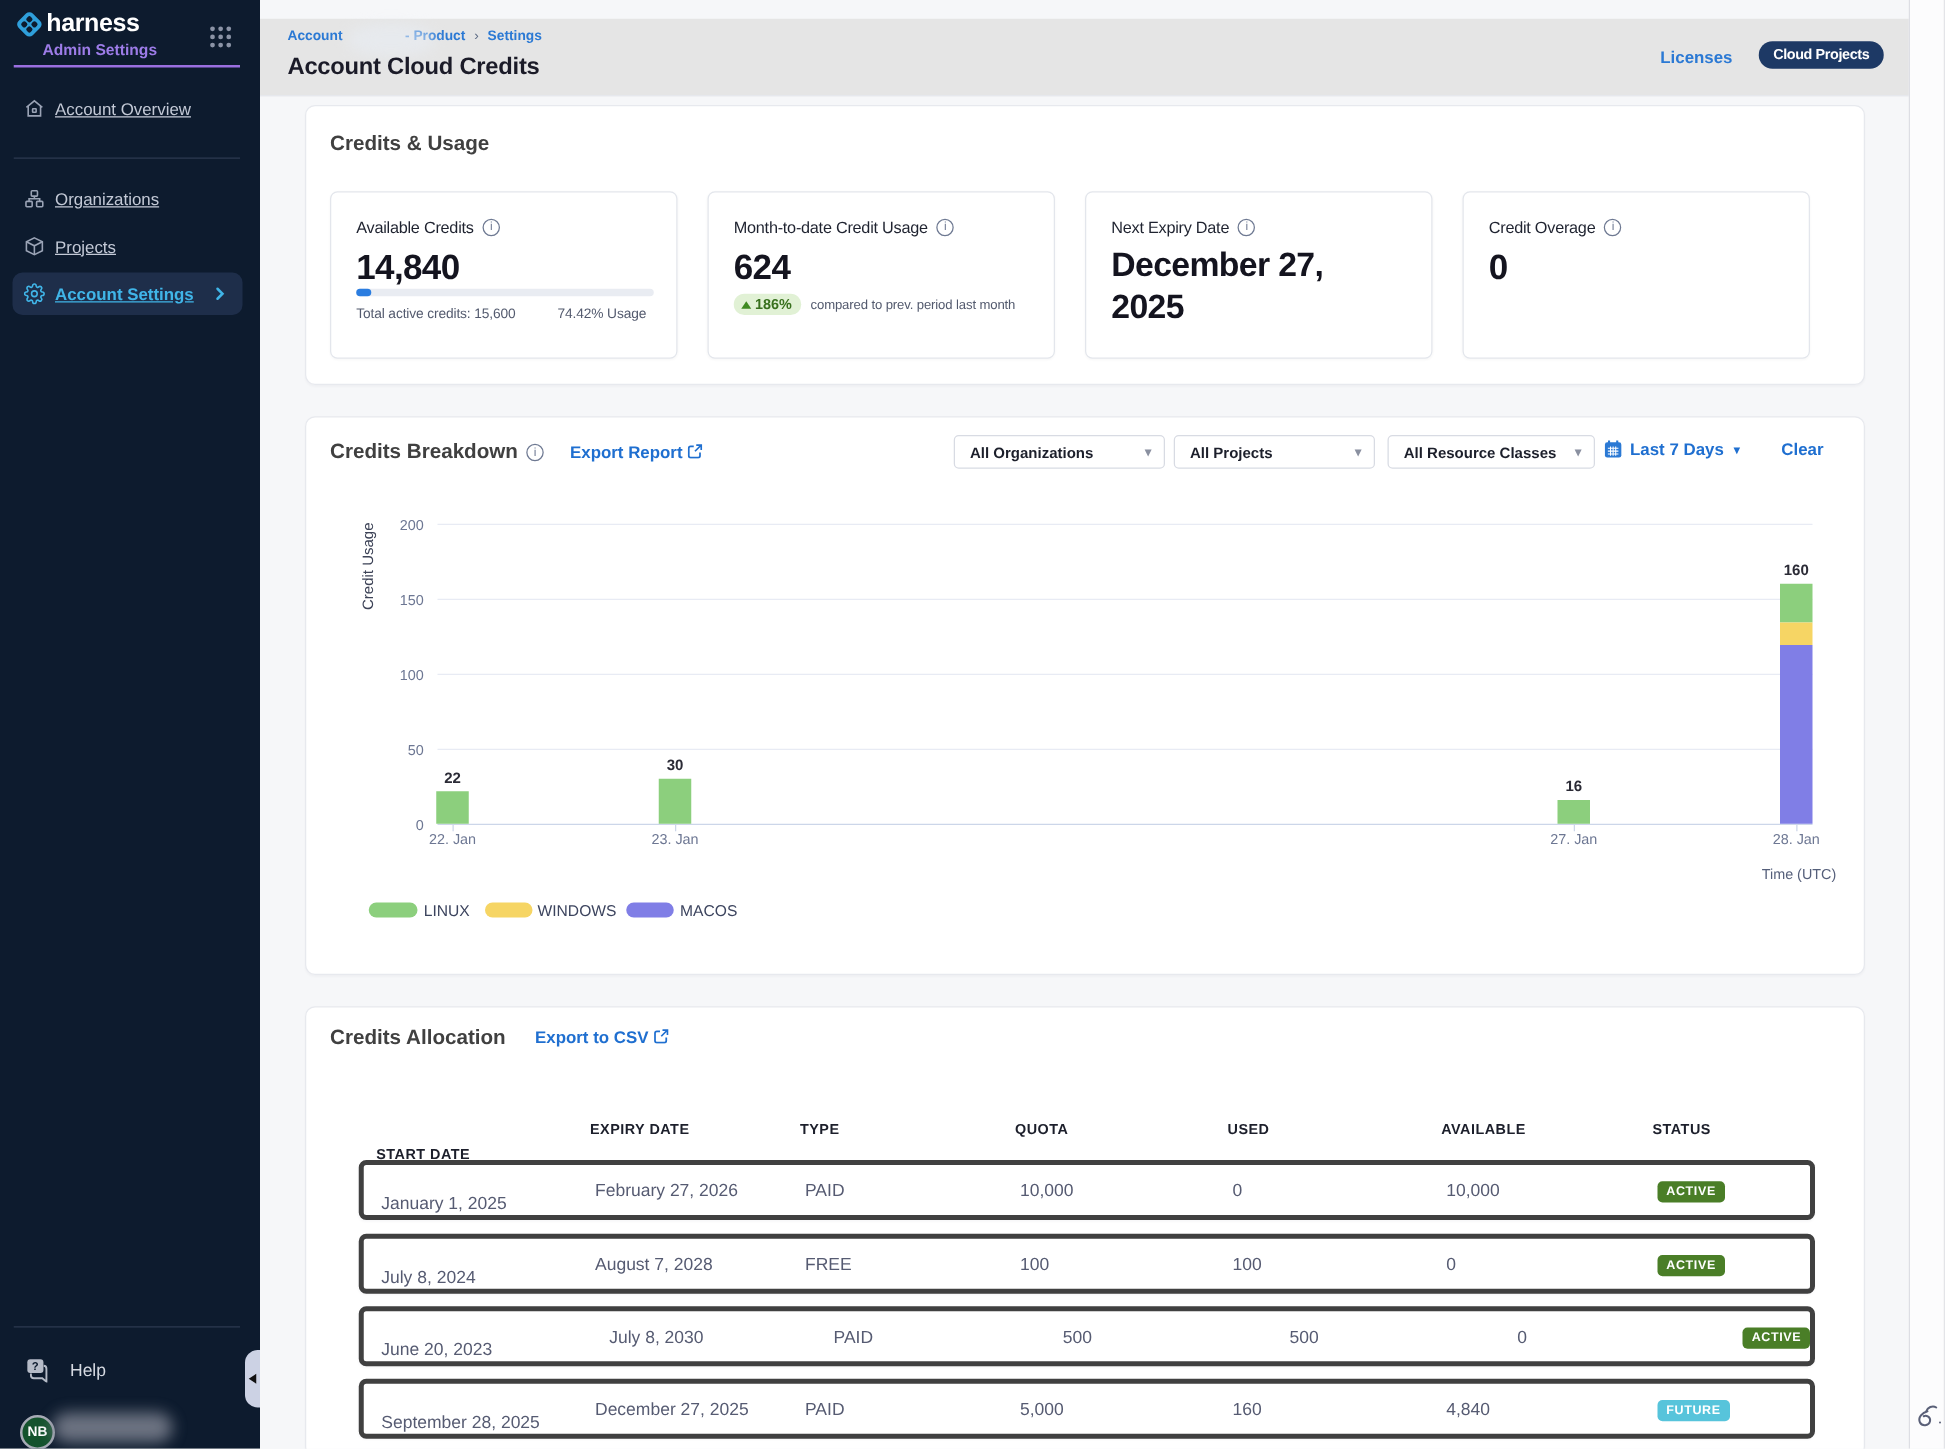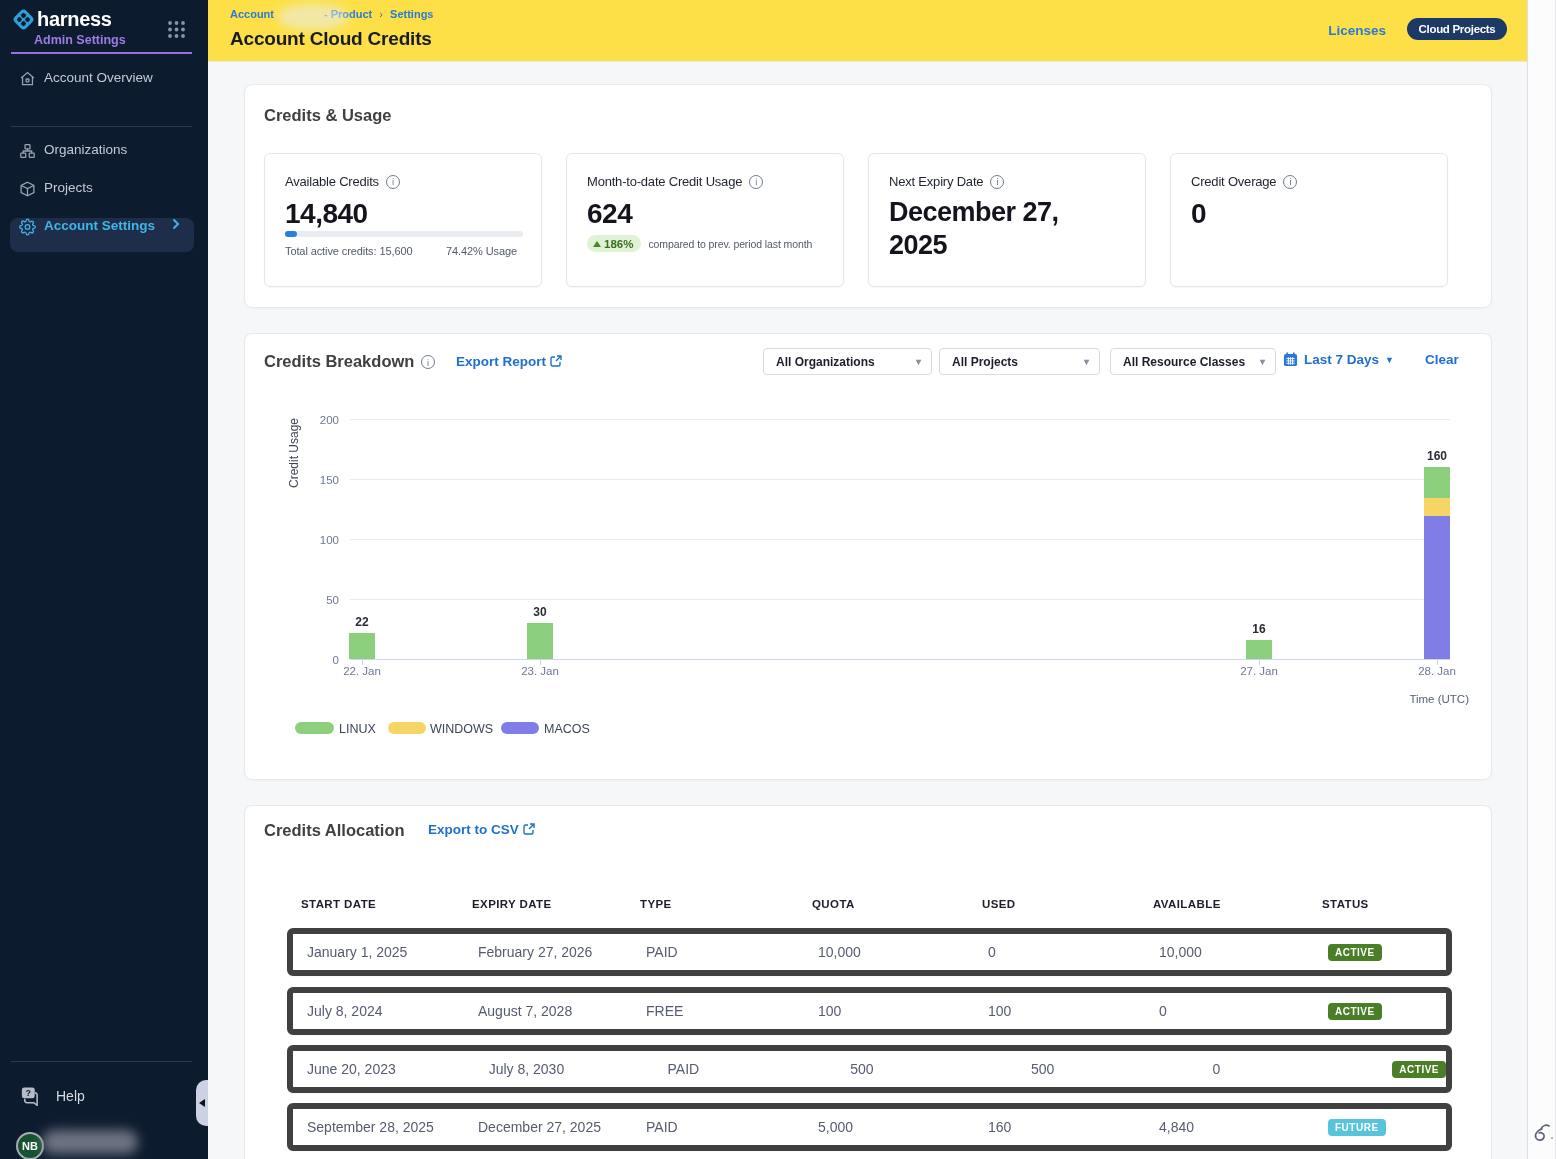--- a/index.html
+++ b/index.html
@@ -6,32 +6,32 @@
   html,body { width:1556px; height:1159px; overflow:hidden; font-family:"Liberation Sans", sans-serif; background:#f6f7f9; }
   .app { position:relative; width:1556px; height:1159px; }
 
   
   .sidebar { position:absolute; left:0; top:0; width:208px; height:1159px; background:#0d1b2e; z-index:5; }
   .logo-row { position:absolute; left:12px; top:8px; display:flex; align-items:center; }
   .logo-word { color:#fff; font-size:20px; font-weight:bold; letter-spacing:-0.3px; margin-left:2px; }
   .admin { position:absolute; left:34px; top:33px; color:#9d7ce8; font-size:12.5px; font-weight:bold; }
   .purple-line { position:absolute; left:11px; top:52px; width:181px; height:2px; background:#9a6fe0; }
   .grid-icon { position:absolute; left:167px; top:20px; }
-  .nav-item { position:absolute; left:10px; width:184px; height:34px; display:flex; color:#c3c9d6; font-size:13.5px; }
+  .nav-item { position:absolute; left:10px; width:184px; height:34px; display:flex; align-items:center; color:#c3c9d6; font-size:13.5px;text-decoration:underline; }
   .nav-item .nico { width:17px; margin-left:9px; margin-right:8px; flex:none; display:flex; }
   .nav-sel { background:#1e2e4a; border-radius:8px; color:#40b5e8; font-weight:bold; height:34px; }
   .side-div { position:absolute; left:11px; width:181px; height:1px; background:#2c3a50; }
   .help-row { position:absolute; left:19px; top:1085px; display:flex; align-items:center; color:#d6dae2; font-size:14px; }
   .avatar { position:absolute; left:16px; top:1132px; width:28px; height:28px; border-radius:50%; border:2px solid #a7abb6; background:#14532d; color:#fff; font-size:11px; font-weight:bold; display:flex; align-items:center; justify-content:center; }
   .smudge { position:absolute; left:42px; top:1130px; width:96px; height:24px; background:#7e8391; border-radius:12px; filter:blur(6px); opacity:0.85; }
   .collapse-tab { position:absolute; left:196px; top:1080px; width:12px; height:46px; background:#ccd2e4; border-radius:10px 0 0 10px; }
   .collapse-tab:after { content:""; position:absolute; left:3px; top:19px; border-right:6px solid #111; border-top:4px solid transparent; border-bottom:4px solid transparent; }
 
   
-  .topbar { position:absolute; left:208px; top:0; width:1348px; height:62px; background:#fde047; border-bottom:1px solid #e6e8ed; z-index:2; }
+  .topbar { position:absolute; left:208px; top:15px; width:1348px; height:62px; background:#e5e5e5; border-bottom:1px solid #e6e8ed; z-index:2; }
   .crumbs { position:absolute; left:22px; top:8px; font-size:11px; color:#2b79d4; font-weight:bold; }
   .crumbs .sep { color:#5d6b85; font-weight:normal; padding:0 4px; }
   .crumb-smudge { position:absolute; left:48px; top:-4px; width:70px; height:26px; background:#e9eef5; border-radius:45%; filter:blur(5px); opacity:0.55; }
   .page-title { position:absolute; left:22px; top:28px; font-size:19px; font-weight:bold; color:#1b1b28; letter-spacing:-0.2px; }
   .licenses { position:absolute; right:170px; top:23px; color:#2b79d4; font-size:13.5px; font-weight:bold; }
   .cc-pill { position:absolute; right:49px; top:18px; height:22px; width:100px; justify-content:center; background:#1d3965; border-radius:11px; color:#fff; font-size:11.5px; letter-spacing:-0.3px; font-weight:bold; display:flex; align-items:center; }
 
   
   .card { position:absolute; left:244px; width:1248px; background:#fff; border:1px solid #e7e9ee; border-radius:8px; box-shadow:0 1px 2px rgba(40,41,61,0.03); }
   .card-title { font-size:16.5px; font-weight:bold; color:#404040; }
@@ -51,22 +51,22 @@
   .delta-text { font-size:10.5px; letter-spacing:-0.1px; color:#535a6e; }
   .stat-date { font-size:27px; font-weight:bold; color:#14141f; letter-spacing:-0.5px; margin-top:7px; line-height:33px; }
 
   
   .select { position:absolute; top:14px; height:27px; background:#fff; border:1px solid #d8dbe3; border-radius:4px; font-size:12px; font-weight:bold; color:#1c1f2b; display:flex; align-items:center; padding:0 12px; }
   .select .chev { position:absolute; right:10px; color:#8a90a0; font-size:10px; }
   .blue-link { color:#1f6fd0; font-weight:bold; font-size:13.5px; }
 
   
   .thead { position:absolute; left:42px; top:92px; right:40px; display:flex; font-size:11.5px; font-weight:bold; color:#1c1f2b; letter-spacing:0.4px; }
-  .trow { position:absolute; left:42px; width:1165px; height:48px; background:#fff; border:6px solid #404040; border-radius:6px; box-shadow:0 1px 2px rgba(40,41,61,0.03); display:flex; align-items:center; font-size:14px; color:#565b72; }
-  .c1 { width:185px; padding-left:14px; }
+  .trow { position:absolute; left:42px; width:1165px; height:48px; background:#fff; border:4px solid #404040; border-radius:6px; box-shadow:0 1px 2px rgba(40,41,61,0.03); display:flex; align-items:center; font-size:14px; color:#565b72; }
+  .c1 { width:185px; padding-left:14px;margin-top:20px; }
   .c2 { width:168px; }
   .c3 { width:172px; }
   .c4 { width:170px; }
   .c5 { width:171px; }
   .c6 { width:169px; }
   .badge { display:inline-block; padding:3px 7px; border-radius:4px; color:#fff; font-size:10px; font-weight:bold; letter-spacing:0.5px; }
   .b-active { background:#4a7e27; }
   .b-future { background:#57c4db; }
 
   

